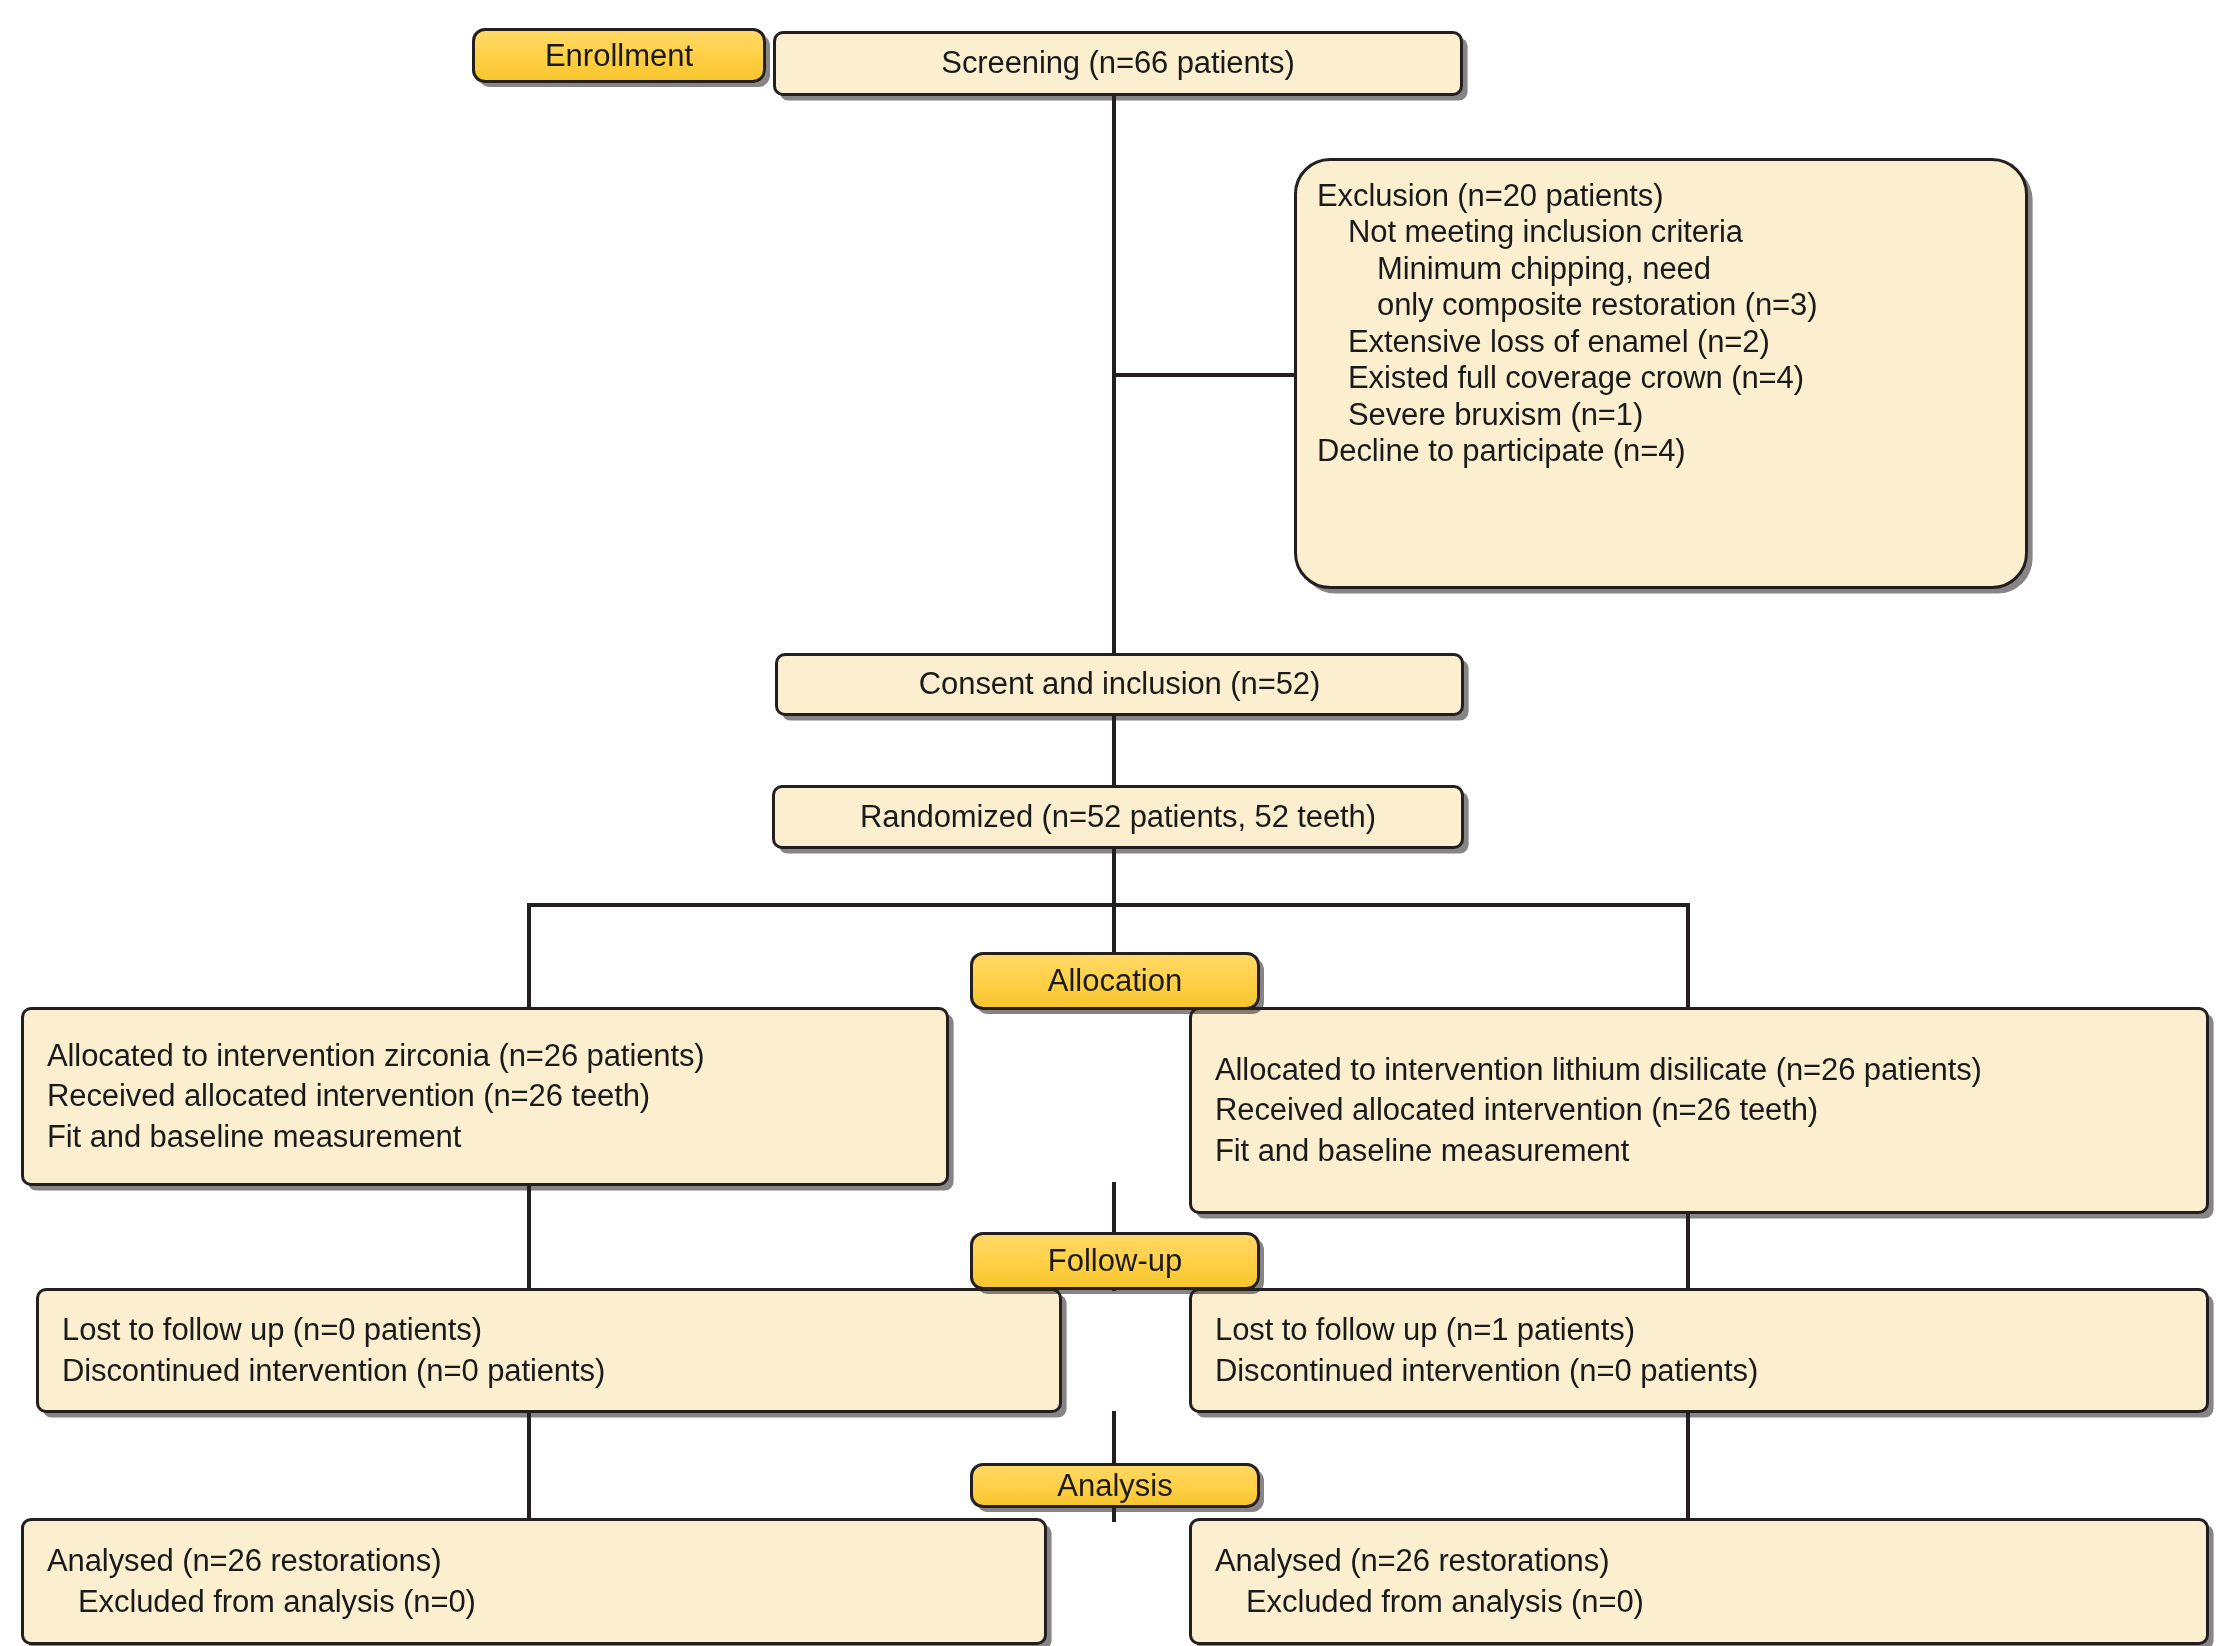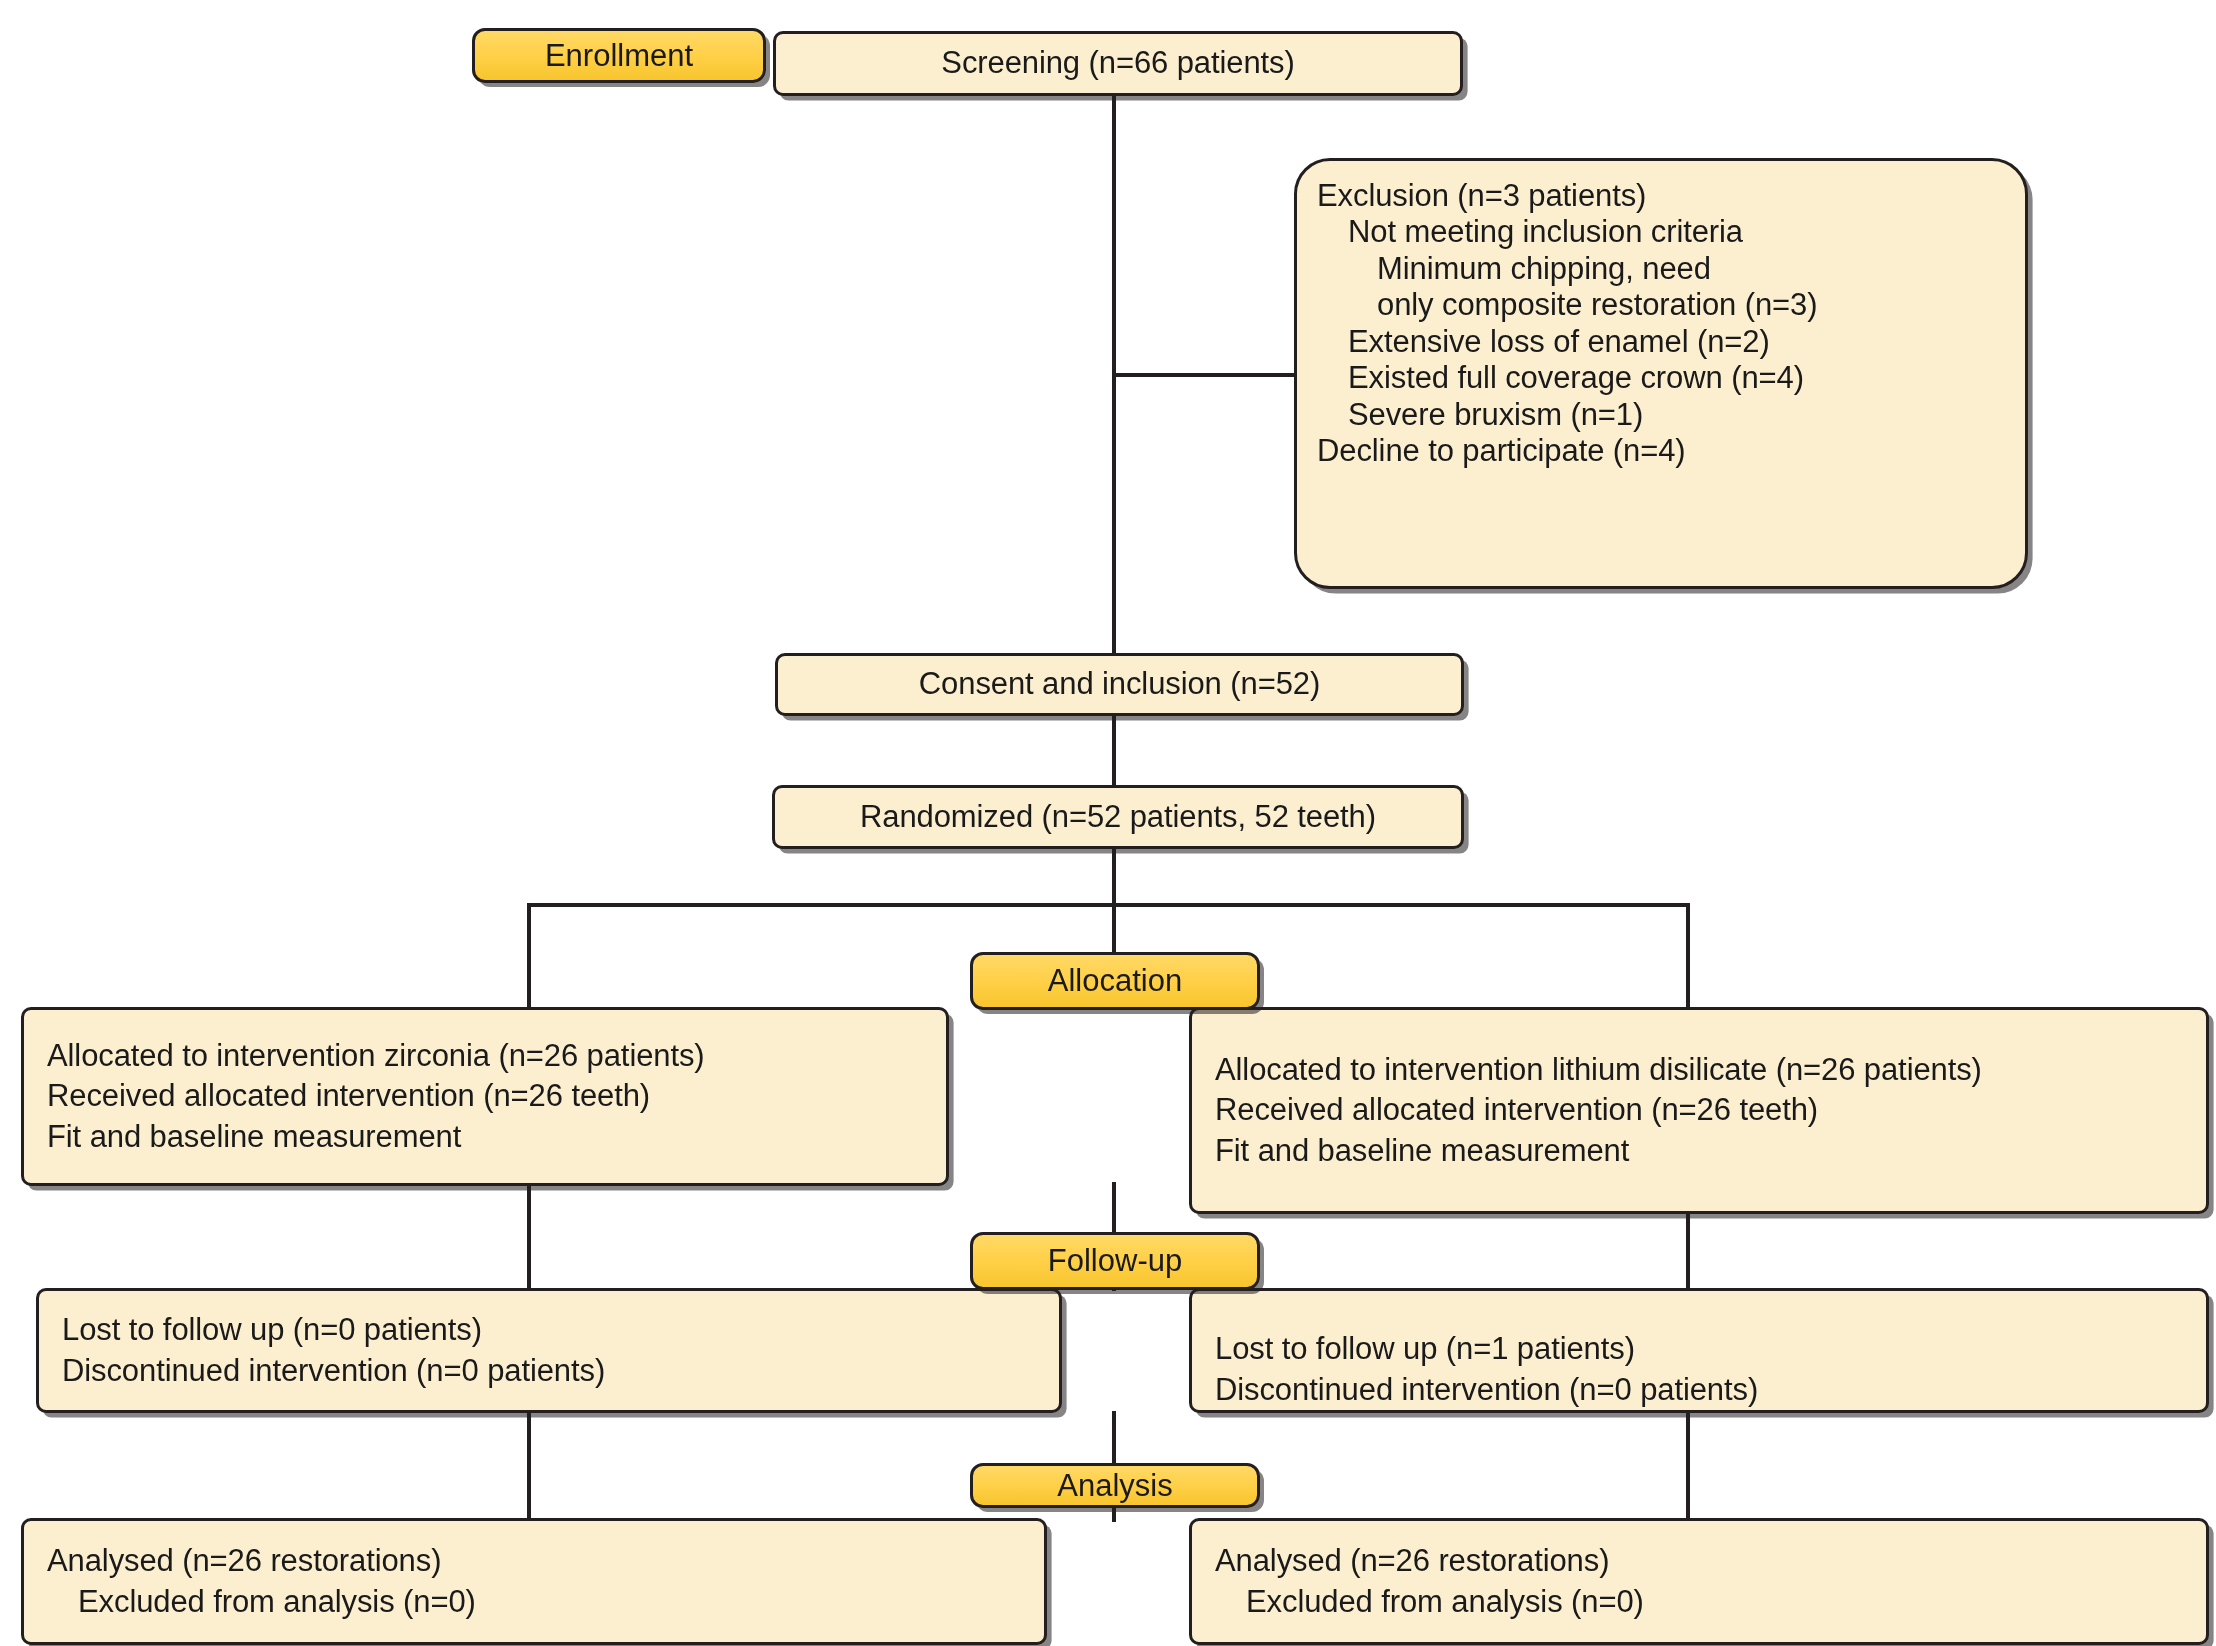--- a/index.html
+++ b/index.html
@@ -105,21 +105,21 @@
 
   <div class="badge" style="left:970px;top:1463px;width:290px;height:45px;">
     <span>Analysis</span>
   </div>
 
   <div class="box center" style="left:773px;top:31px;width:690px;height:65px;">
     <div class="line">Screening (n=66 patients)</div>
   </div>
 
   <div class="box left" id="exclusion-box" style="left:1294px;top:158px;width:734px;height:431px;">
-    <div class="line">Exclusion (n=3 patients)</div>
+    <div class="line">Exclusion (n=20 patients)</div>
     <div class="line ind1">Not meeting inclusion criteria</div>
     <div class="line ind2">Minimum chipping, need</div>
     <div class="line ind2">only composite restoration (n=3)</div>
     <div class="line ind1">Extensive loss of enamel (n=2)</div>
     <div class="line ind1">Existed full coverage crown (n=4)</div>
     <div class="line ind1">Severe bruxism (n=1)</div>
     <div class="line">Decline to participate (n=4)</div>
   </div>
 
   <div class="box center" style="left:775px;top:653px;width:689px;height:63px;">
@@ -140,21 +140,21 @@
     <div class="line">Allocated to intervention lithium disilicate (n=26 patients)</div>
     <div class="line">Received allocated intervention (n=26 teeth)</div>
     <div class="line">Fit and baseline measurement</div>
   </div>
 
   <div class="box left pad-l" style="left:36px;top:1288px;width:1026px;height:125px;">
     <div class="line">Lost to follow up (n=0 patients)</div>
     <div class="line">Discontinued intervention (n=0 patients)</div>
   </div>
 
-  <div class="box left pad-l" style="left:1189px;top:1288px;width:1020px;height:125px;justify-content:flex-end;">
+  <div class="box left pad-l" style="left:1189px;top:1288px;width:1020px;height:125px;">
     <div class="line">Lost to follow up (n=1 patients)</div>
     <div class="line">Discontinued intervention (n=0 patients)</div>
   </div>
 
   <div class="box left pad-l" style="left:21px;top:1518px;width:1026px;height:127px;">
     <div class="line">Analysed (n=26 restorations)</div>
     <div class="line ind1">Excluded from analysis (n=0)</div>
   </div>
 
   <div class="box left pad-l" style="left:1189px;top:1518px;width:1020px;height:127px;">

